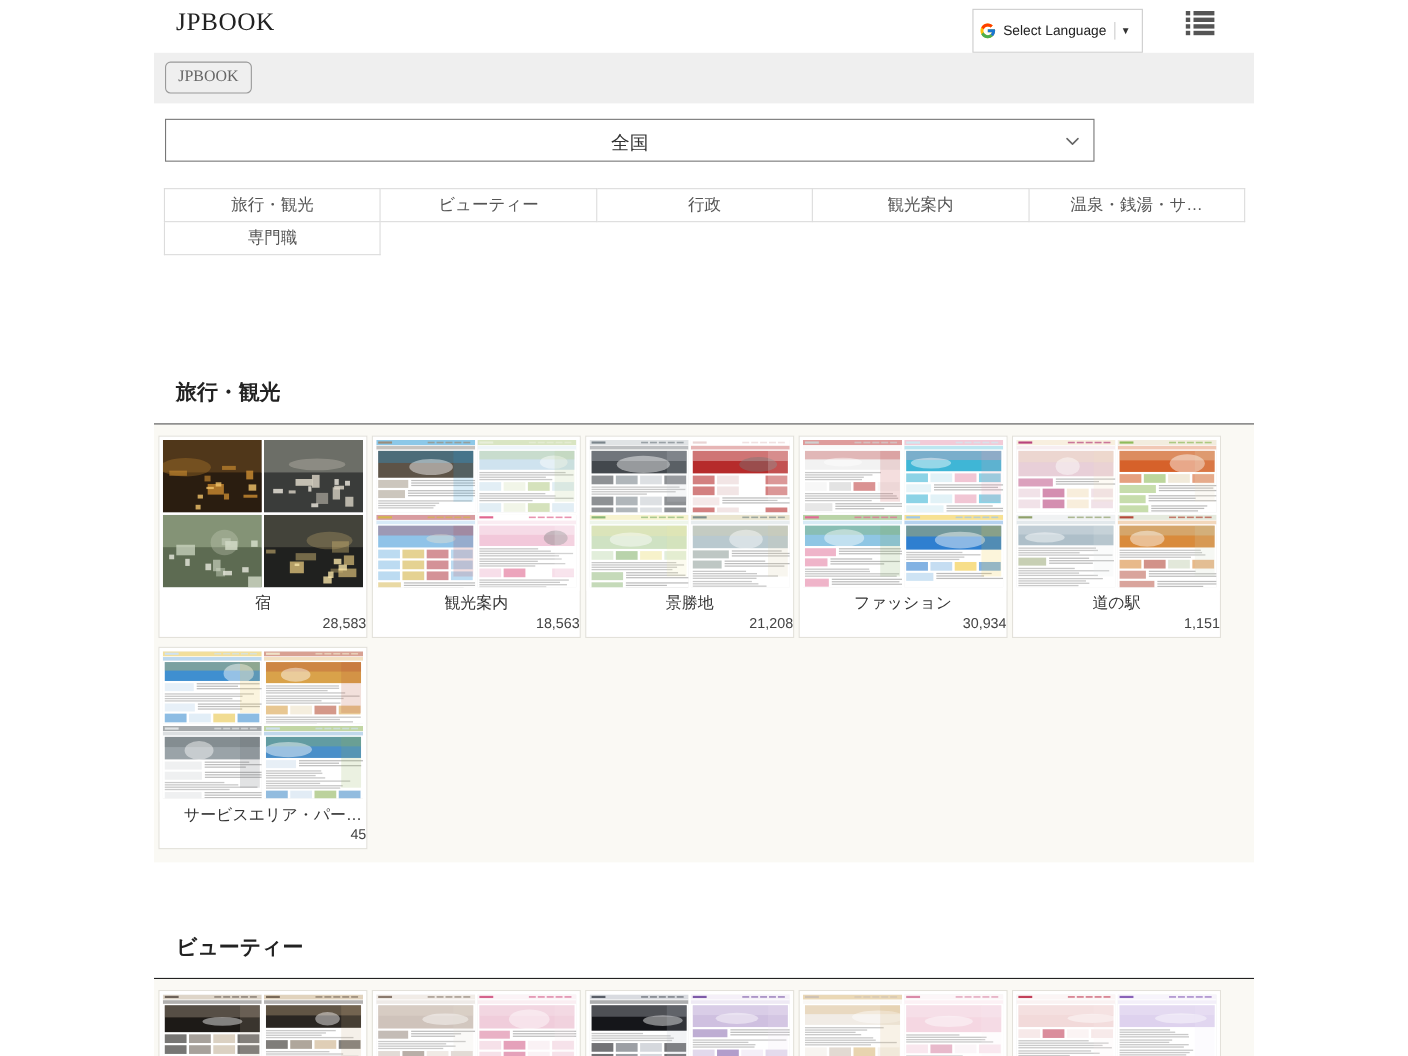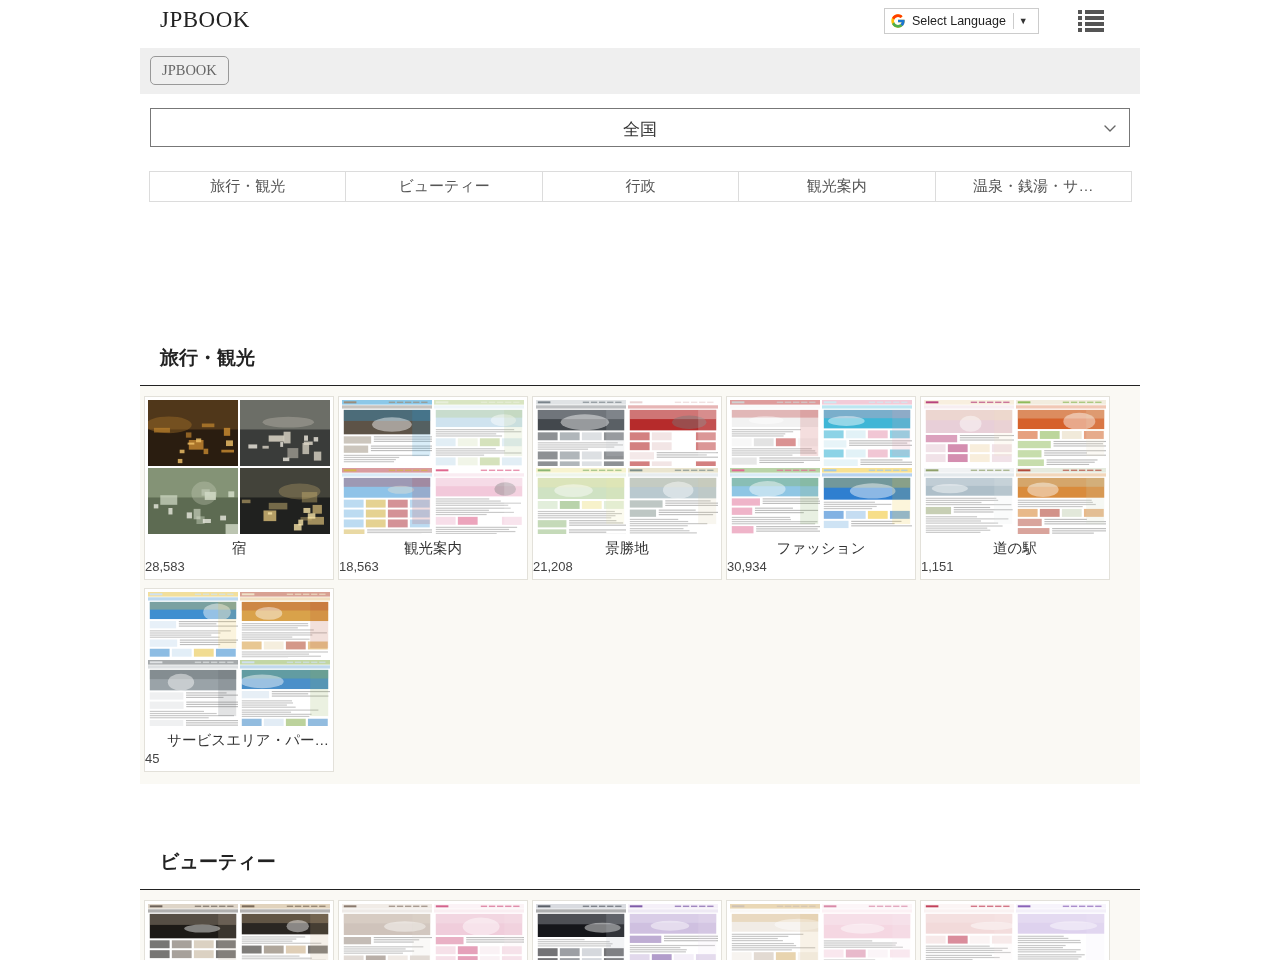--- a/index.html
+++ b/index.html
@@ -32,21 +32,21 @@
     font-size: 23px;
     letter-spacing: 0.5px;
     color: #222222;
     font-weight: 400;
   }
   .gtranslate {
     position: absolute;
     left: 884px;
     top: 8px;
     width: 155px;
-    height: 26px;
+    height: 40px;
     border: 1px solid #cccccc;
     background: #ffffff;
     box-sizing: border-box;
     display: flex;
     align-items: center;
     font-family: "Liberation Sans", sans-serif;
   }
   .g-logo {
     width: 16px; height: 16px;
     margin-left: 5px;
@@ -102,21 +102,21 @@
     color: #666666;
     line-height: 1.25;
     cursor: pointer;
   }
 
   
   .region-select {
     position: absolute;
     left: 150px;
     top: 108px;
-    width: 980px;
+    width: 845px;
     height: 39px;
     border: 1px solid #777777;
     background: #ffffff;
     box-sizing: border-box;
     cursor: pointer;
   }
   .region-label {
     position: absolute;
     left: 0; right: 0;
     top: 9px;
@@ -223,21 +223,21 @@
     padding: 2px 4px 0 4px;
     white-space: nowrap;
     overflow: hidden;
     text-overflow: ellipsis;
   }
   .card-name.left { text-align: right; }
   .card-count {
     font-family: "Liberation Sans", "DejaVu Sans", sans-serif;
     font-size: 13px;
     color: #444444;
-    text-align: left;
+    text-align: right;
     padding: 1px 0 5px 0;
   }
 
   
   #section-travel { top: 348px; }
   #section-beauty { top: 852px; }
 </style>
 </head>
 <body>
 
@@ -288,20 +288,27 @@
 </div>
 
 <table class="cat-table">
   <tbody id="cat-body">
       <tr>
         <td>旅行・観光</td>
         <td>ビューティー</td>
         <td>行政</td>
         <td>観光案内</td>
         <td>温泉・銭湯・サ…</td>
+      </tr>
+      <tr>
+        <td>専門職</td>
+        <td class="empty"></td>
+        <td class="empty"></td>
+        <td class="empty"></td>
+        <td class="empty"></td>
       </tr>
     </tbody>
 </table>
 
 <div class="section" id="section-travel">
   <h2 class="section-title">旅行・観光</h2>
   <div class="section-rule"></div>
   <div class="cards-wrap" id="cards-travel">
       <div class="card">
         <div class="card-thumb">

